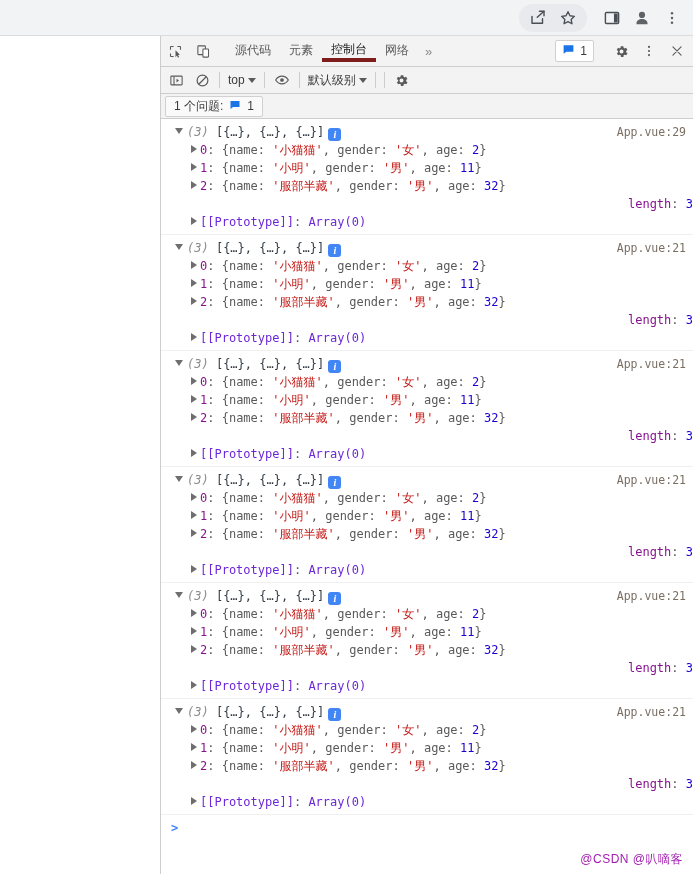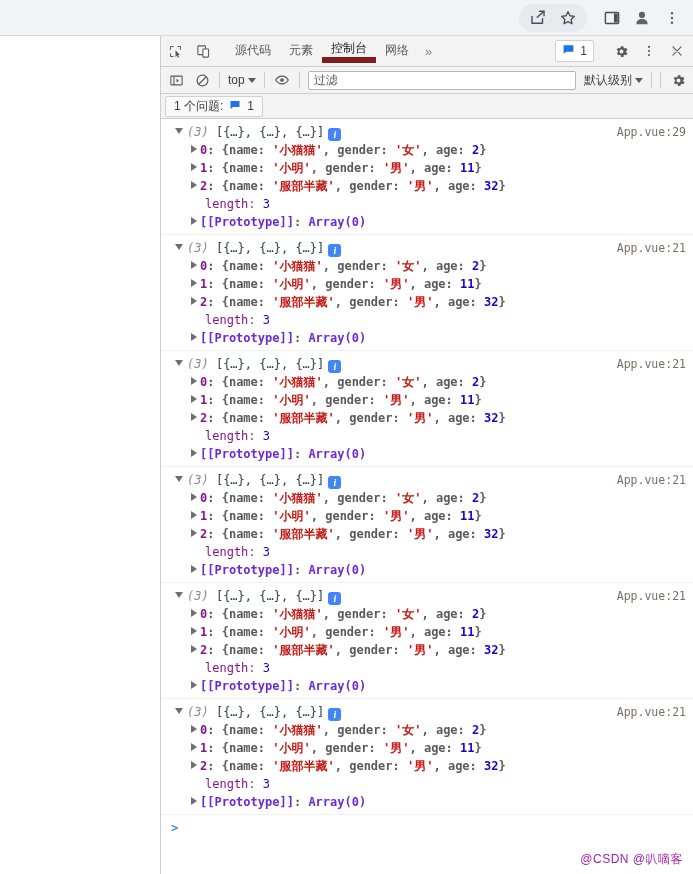--- a/index.html
+++ b/index.html
@@ -106,21 +106,21 @@
     align-items: center;
     padding: 0 9px;
     font-size: 12px;
     color: #5a5a5a;
     white-space: nowrap;
     box-sizing: border-box;
     border-bottom: 2px solid transparent;
   }
   .dt-tab.active {
     color: #1a1a1a;
-    border-bottom: 6px solid #7f1d1d;
+    border-bottom: 4px solid #7f1d1d;
   }
   .dt-more {
     display: flex; align-items: center;
     padding: 0 7px;
     color: #8a8a8a;
     font-size: 13px;
   }
   .dt-right {
     display: flex;
     align-items: center;
@@ -232,22 +232,22 @@
   .log-src {
     position: absolute;
     right: 7px;
     top: 4px;
     font-family: "DejaVu Sans Mono", "Liberation Mono", monospace;
     font-size: 11.5px;
     color: #7a6e63;
   }
   .log-line { white-space: pre; padding-left: 14px; }
   .log-line.l1 { padding-left: 14px; }
-  .log-line.l2 { padding-left: 30px; font-weight: bold; }
-  .log-line.l2b { padding-left: 44px; }
+  .log-line.l2 { padding-left: 30px; }
+  .log-line.l2b { padding-left: 44px; text-align: right; }
 
   .tri {
     display: inline-block;
     width: 0; height: 0;
     border-top: 4px solid transparent;
     border-bottom: 4px solid transparent;
     border-left: 6px solid #6e6e6e;
     vertical-align: 1px;
     margin-right: 3px;
   }
@@ -421,21 +421,20 @@
       <span class="caret"></span>
     </div>
     <div class="tb-sep"></div>
     <div class="tb-btn">
       <svg width="16" height="16" viewBox="0 0 24 24" fill="none" stroke="#5a5a5a" stroke-width="1.7">
         <path d="M2.5 12S6 6.2 12 6.2 21.5 12 21.5 12 18 17.8 12 17.8 2.5 12 2.5 12z"></path>
         <circle cx="12" cy="12" r="2.8" fill="#5a5a5a" stroke="none"></circle>
       </svg>
     </div>
     <div class="tb-sep"></div>
-    <input class="filter-input" type="text" placeholder="过滤" style="">
     <div class="dropdown">
       <span>默认级别</span>
       <span class="caret"></span>
     </div>
     <div class="tb-sep"></div>
     <div class="tb-sep"></div>
     <div class="tb-btn">
       <svg width="15" height="15" viewBox="0 0 24 24" fill="#5a5a5a">
         <path d="M19.4 13a7.8 7.8 0 000-2l2-1.6-2-3.4-2.4 1a7.6 7.6 0 00-1.7-1l-.4-2.6h-4l-.4 2.6c-.6.2-1.2.6-1.7 1l-2.4-1-2 3.4L6.6 11a7.8 7.8 0 000 2l-2 1.6 2 3.4 2.4-1c.5.4 1.1.8 1.7 1l.4 2.6h4l.4-2.6c.6-.2 1.2-.6 1.7-1l2.4 1 2-3.4zM12 15.2A3.2 3.2 0 1112 8.8a3.2 3.2 0 010 6.4z"></path>
       </svg>

